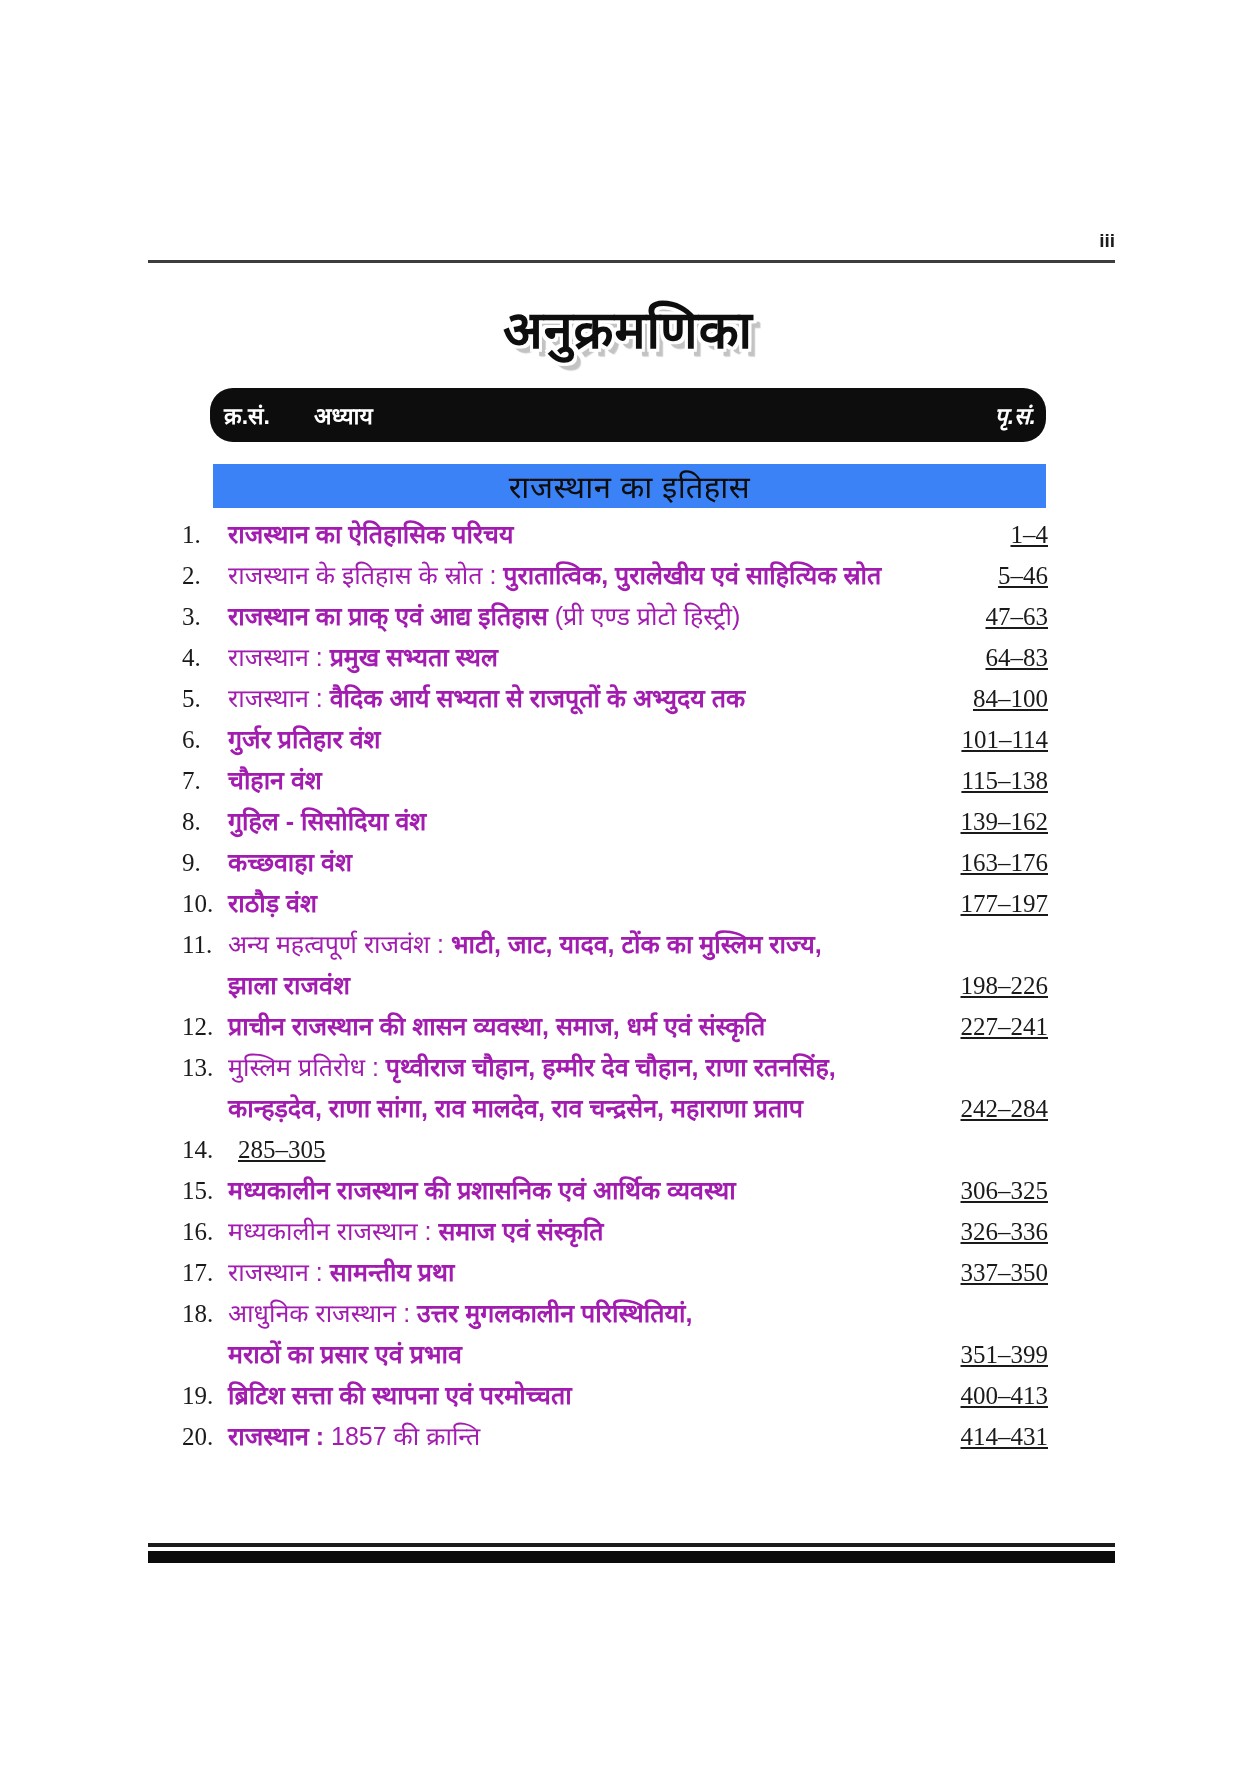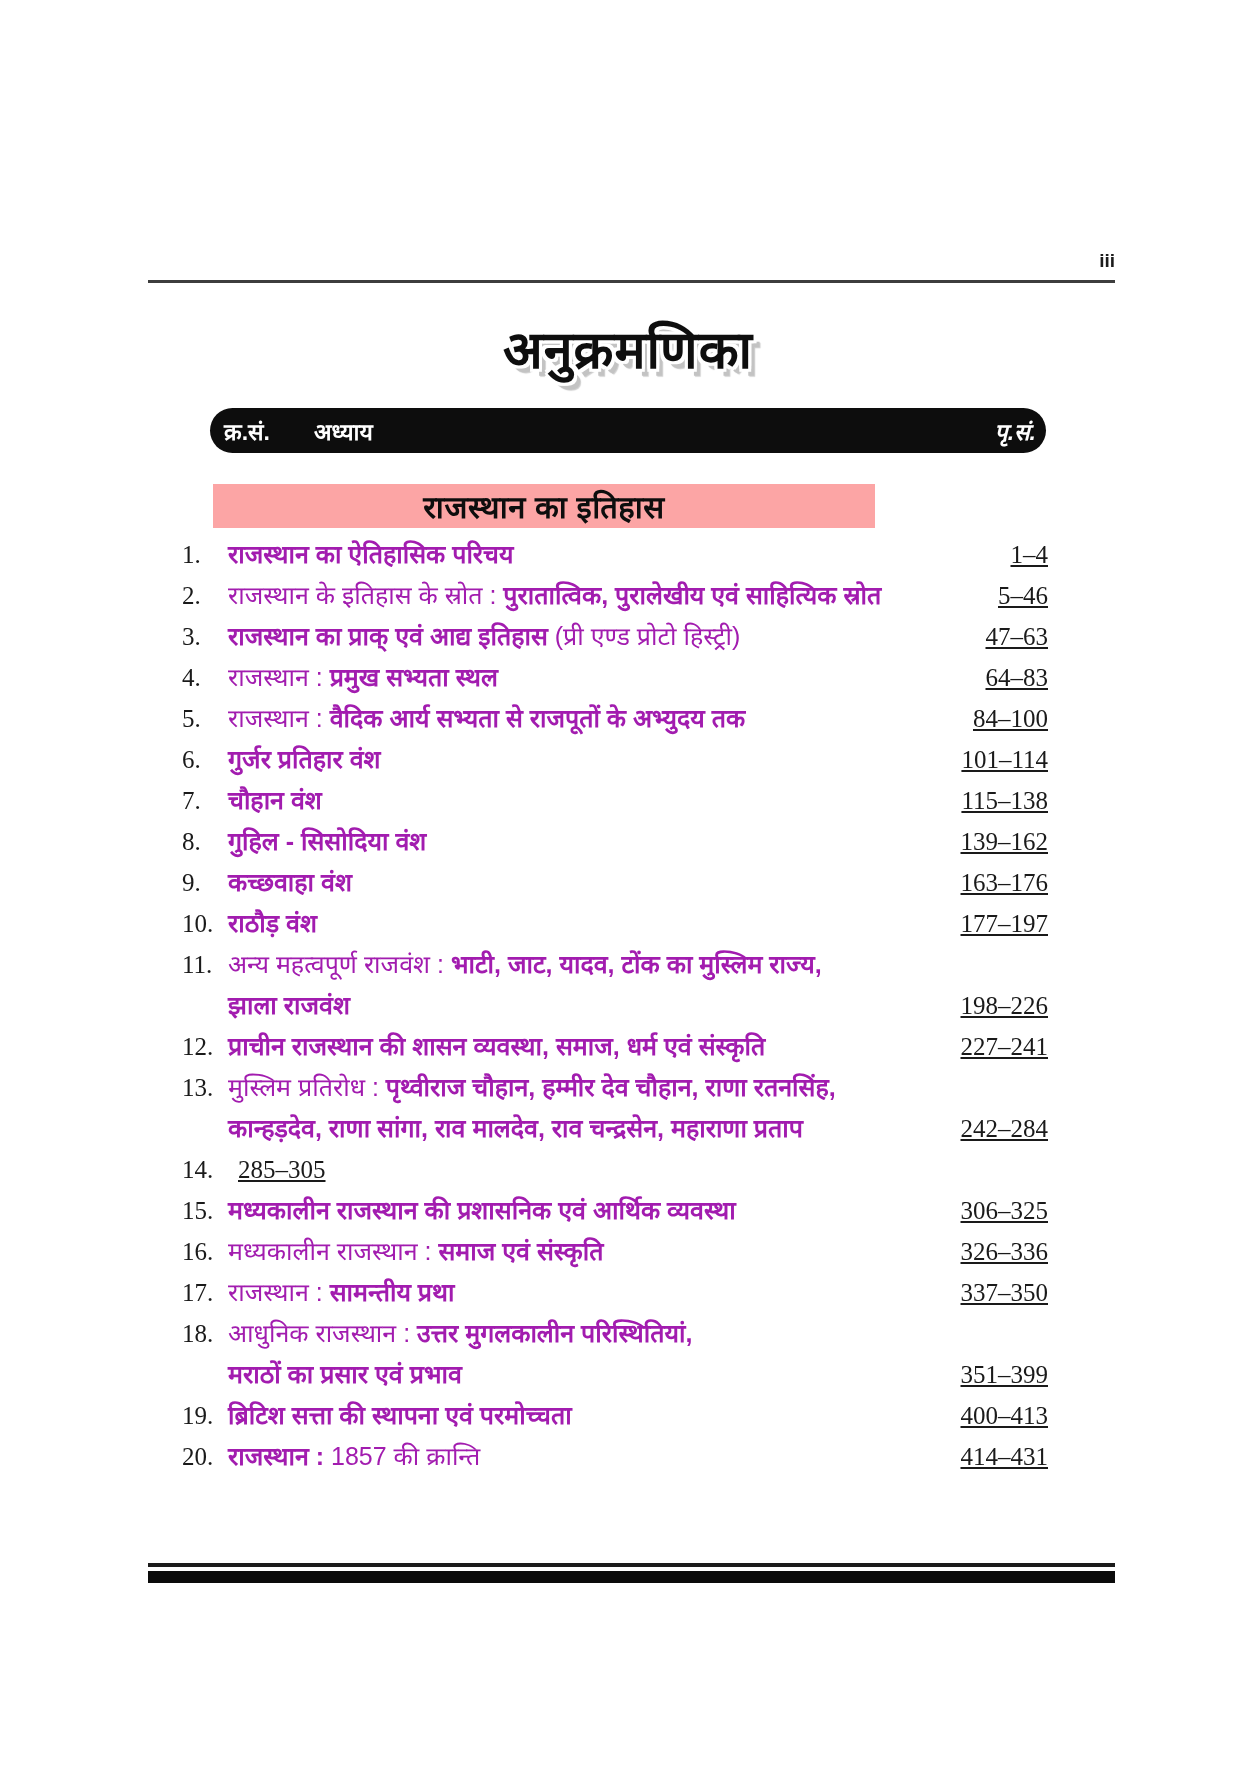--- a/index.html
+++ b/index.html
@@ -2,21 +2,21 @@
 <html><head>
 <meta charset="utf-8">
 <style>
   * { margin:0; padding:0; box-sizing:border-box; }
   html,body { background:#ffffff; }
   body {
     width:1256px; height:1784px; position:relative;
     font-family:"Liberation Sans","DejaVu Sans",sans-serif;
     color:#141414; overflow:hidden;
   }
-  .page { position:absolute; inset:0; background:#ffffff;margin-top:20px; }
+  .page { position:absolute; inset:0; background:#ffffff; }
 
   .folio {
     position:absolute; top:230px; left:148px; width:967px;
     text-align:right; font-size:19px; font-weight:bold; color:#1c1c1c;
   }
   .top-rule {
     position:absolute; top:260px; left:148px; width:967px; height:3px;
     background:#3d3d3d;
   }
 
@@ -26,32 +26,32 @@
     letter-spacing:1px;
     text-shadow:
       -3px -3px 0 #ffffff, 3px -3px 0 #ffffff,
       -3px  3px 0 #ffffff, 3px  3px 0 #ffffff,
       -3px  0   0 #ffffff, 3px  0   0 #ffffff,
        0   -3px 0 #ffffff, 0    3px 0 #ffffff,
        6px  7px 0 #c3c3c3, 7px 8px 1px #cfcfcf;
   }
 
   .header-bar {
-    position:absolute; top:388px; left:210px; width:836px; height:45px;
+    position:absolute; top:388px; left:210px; width:836px; height:54px;
     background:#0d0d0d; border-radius:23px; color:#ffffff;
     display:flex; align-items:center; font-weight:bold; font-size:23px;
     padding:0 10px 0 14px;
   }
   .header-bar .chapter { margin-left:44px; }
   .header-bar .right { margin-left:auto;font-style:italic; }
 
   .section-band {
-    position:absolute; top:464px; left:213px; width:662px; height:44px;
-    background:#fca5a5; display:flex; align-items:center; justify-content:center;
-    font-weight:bold; font-size:31px; color:#0d0d0d; letter-spacing:0.5px;
+    position:absolute; top:464px; left:213px; width:833px; height:44px;
+    background:#3b82f6; display:flex; align-items:center; justify-content:center;
+    font-weight:normal; font-size:31px; color:#0d0d0d; letter-spacing:0.5px;
   }
 
   .toc { position:absolute; top:514px; left:182px; width:866px; }
   .row { display:flex; }
   .num {
     flex:none; width:46px; font-family:"Liberation Serif","DejaVu Serif",serif;
     font-size:25px; line-height:41px; color:#1a1a1a;
   }
   .titles { flex:1; min-width:0; }
   .line { display:block; white-space:nowrap; font-size:25px; line-height:41px; color:#a21caf; }

